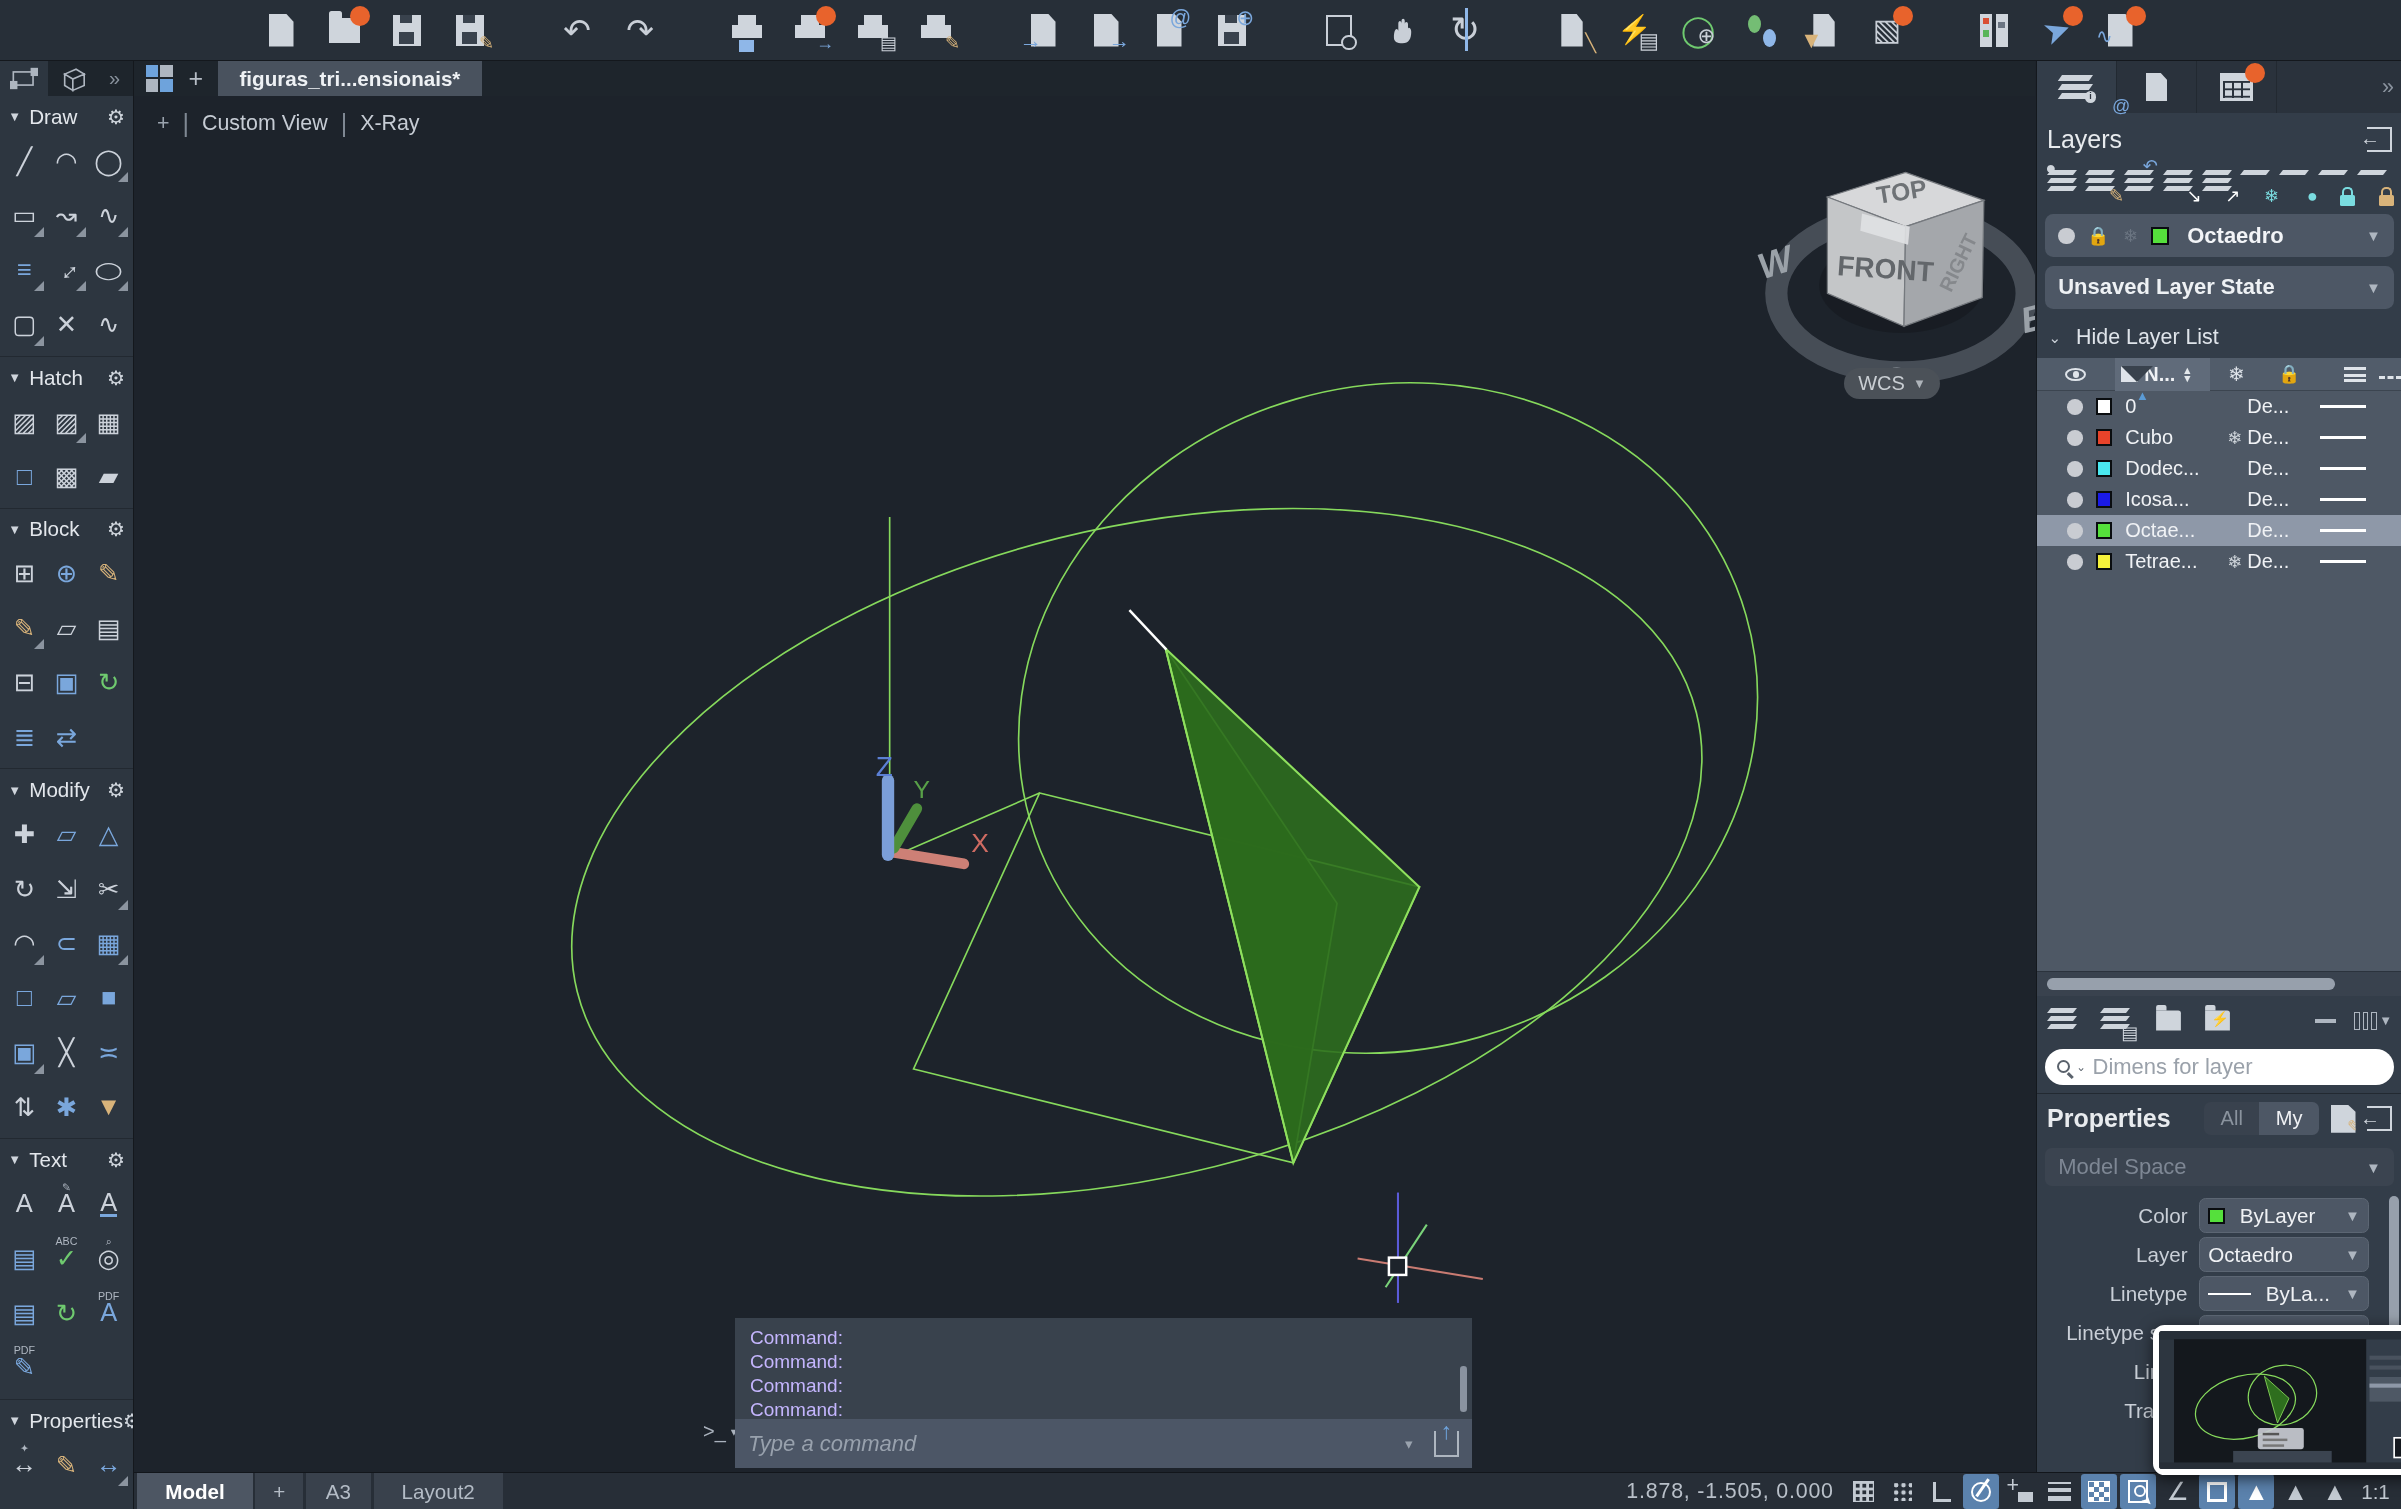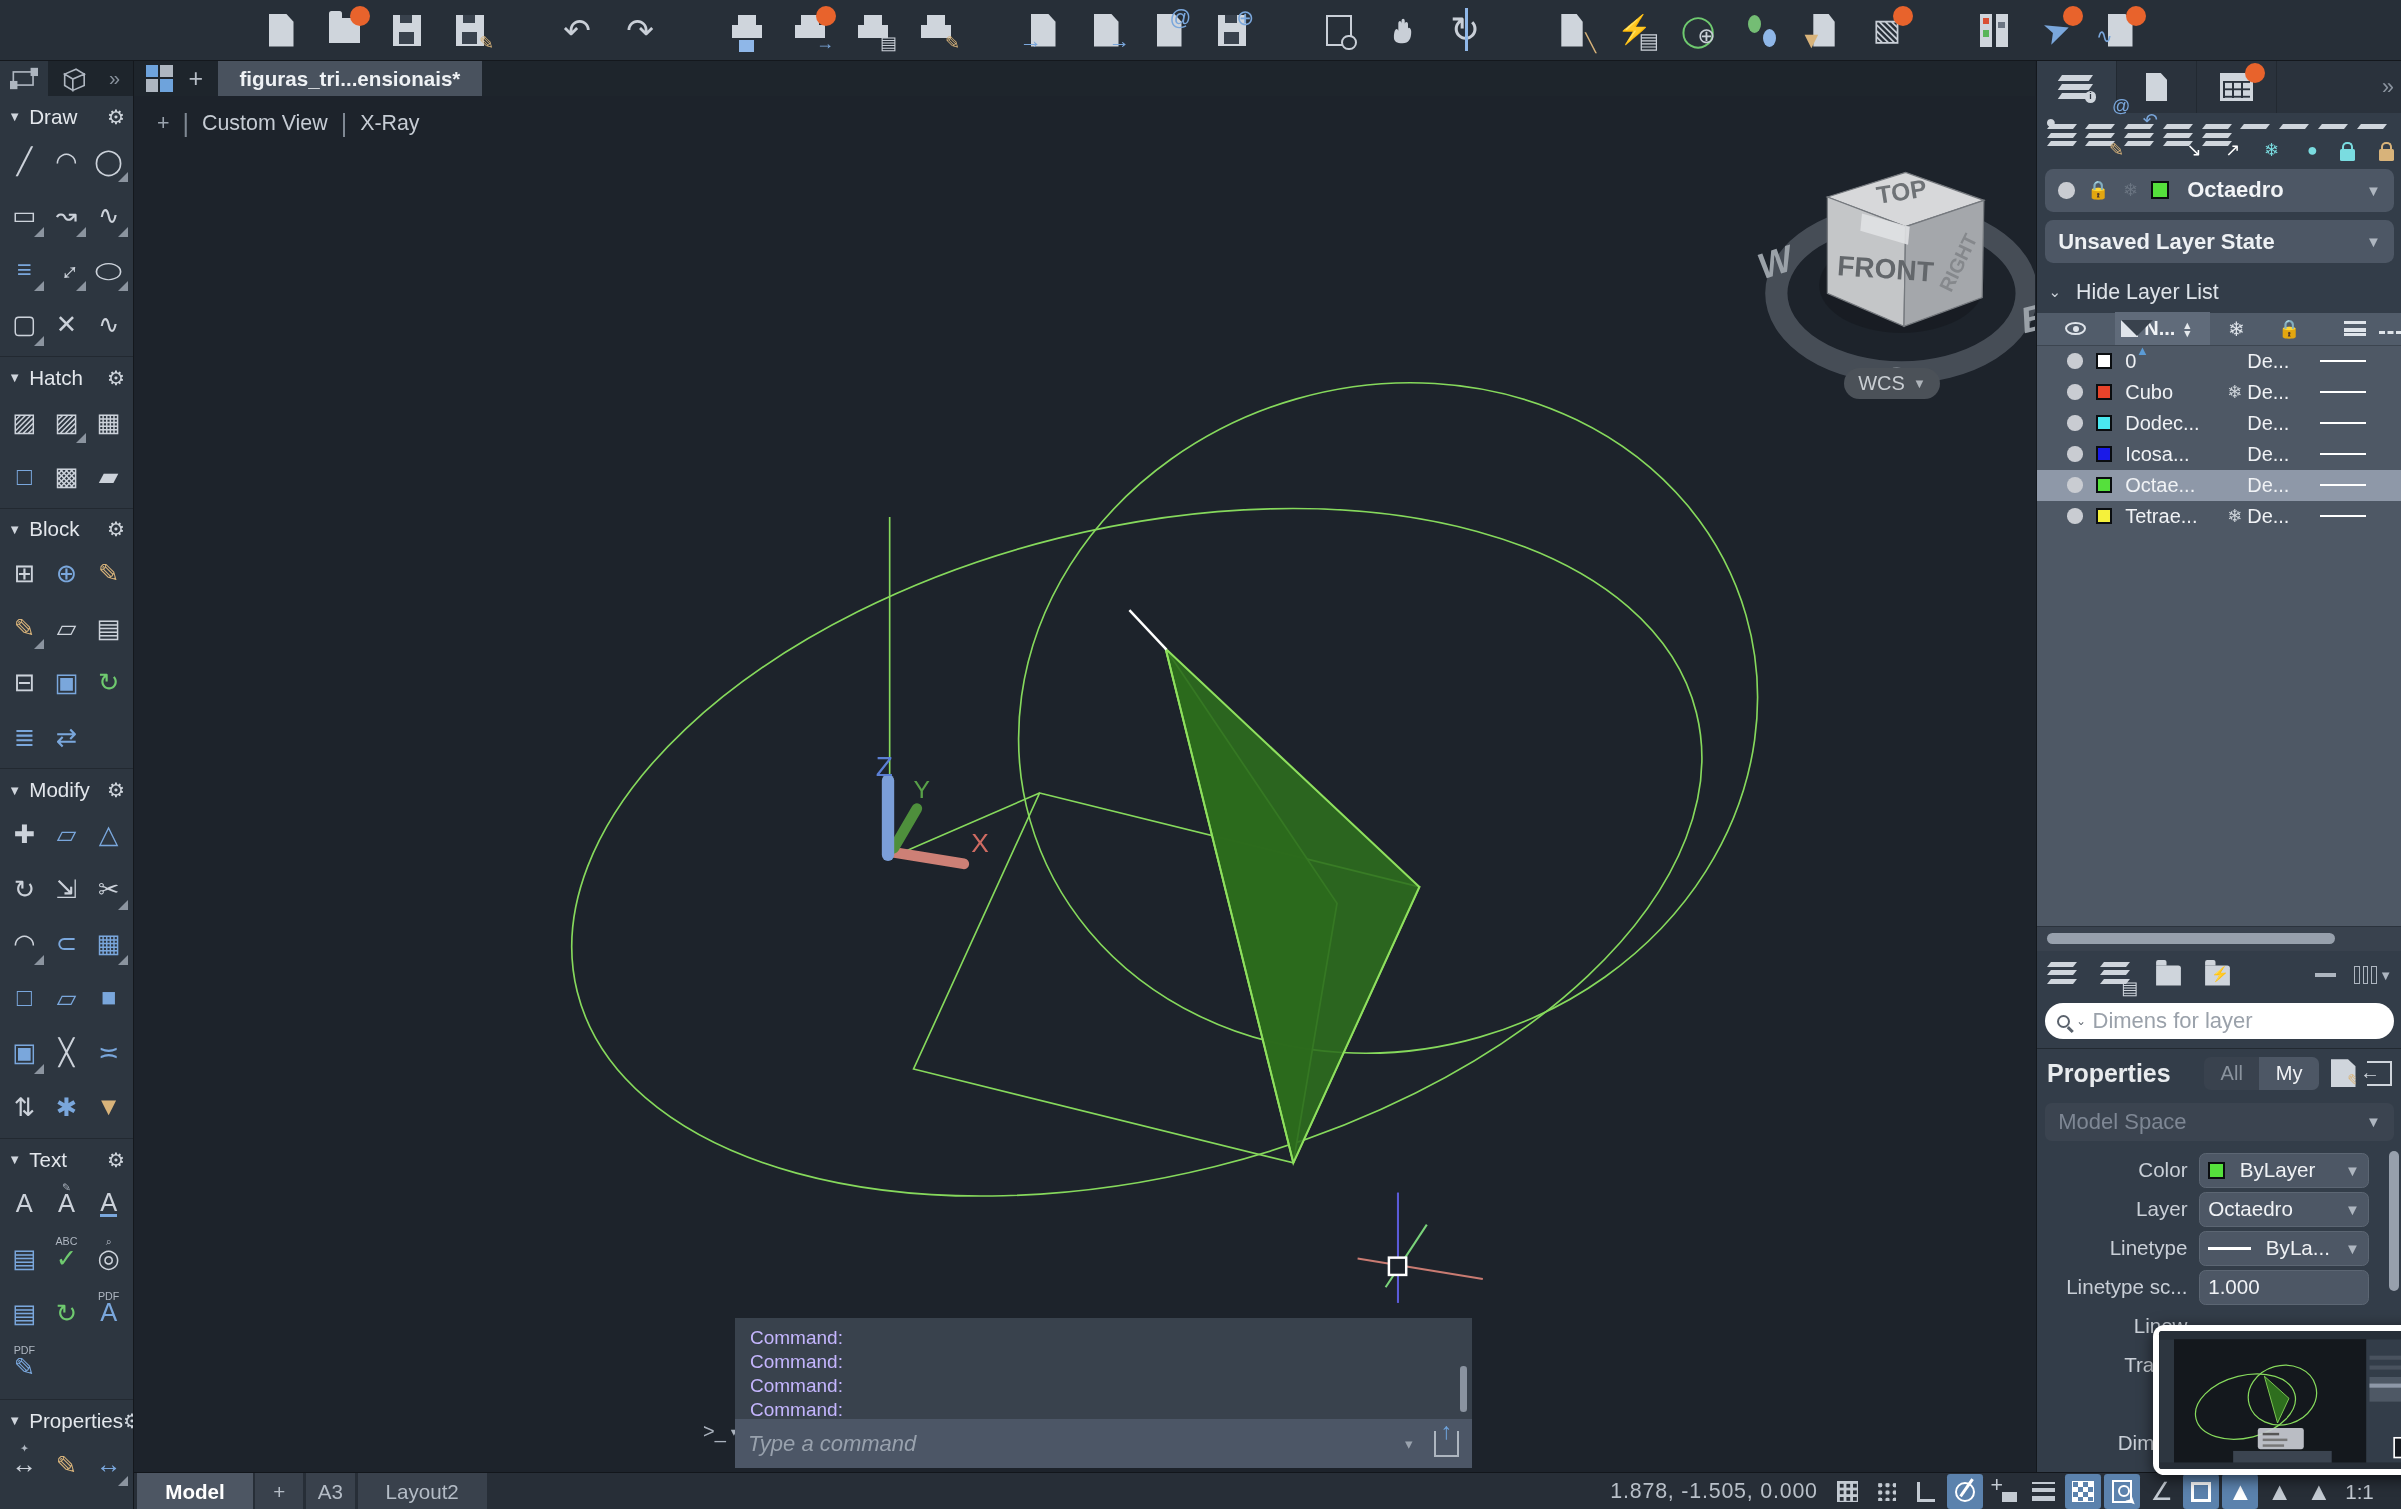--- a/index.html
+++ b/index.html
@@ -719,20 +719,24 @@
         <span class="doc" style="width:21.4px;height:28px"></span>
         <span class="ov bl blue">@</span>
       </div>
       <div class="panel-tab">
         <span class="table-ic"></span>
         <span class="badge"></span>
       </div>
       <div class="ptab-more">»</div>
     </div>
 
+    <div id="layers-header">
+      <div id="layers-title">Layers</div>
+      <div class="popout"></div>
+    </div>
 
     <div id="layer-tools">
         <span class="ltool">
           <span class="base">
             <i></i>
             <i></i>
             <i></i>
           </span>
           <span class="ovr" style="left:-1.6px;top:-8.2px;color:#cfd5dc">●</span>
         </span>
@@ -1002,21 +1006,21 @@
         <div class="prow">
           <span class="plabel">Dimens</span>
         </div>
       </div>
   </div>
 
   <div id="status-bar">
     <div id="sheet-tabs" style="display:flex;margin-left:3.3px;">
         <div class="sheet-tab active" style="padding: 0px 28px;">Model</div>
         <div class="sheet-tab" style="padding: 0px 18px;">+</div>
-        <div class="sheet-tab" style="padding: 0px 12px;">A3</div>
+        <div class="sheet-tab" style="padding: 0px 20px;">A3</div>
         <div class="sheet-tab" style="padding: 0px 28px;">Layout2</div>
       </div>
     <div id="coords">1.878,  -1.505, 0.000</div>
     <div id="status-icons">
         <span class="sico">
           <span class="ic-grid"></span>
         </span>
         <span class="sico">
           <span class="ic-snap"></span>
         </span>

